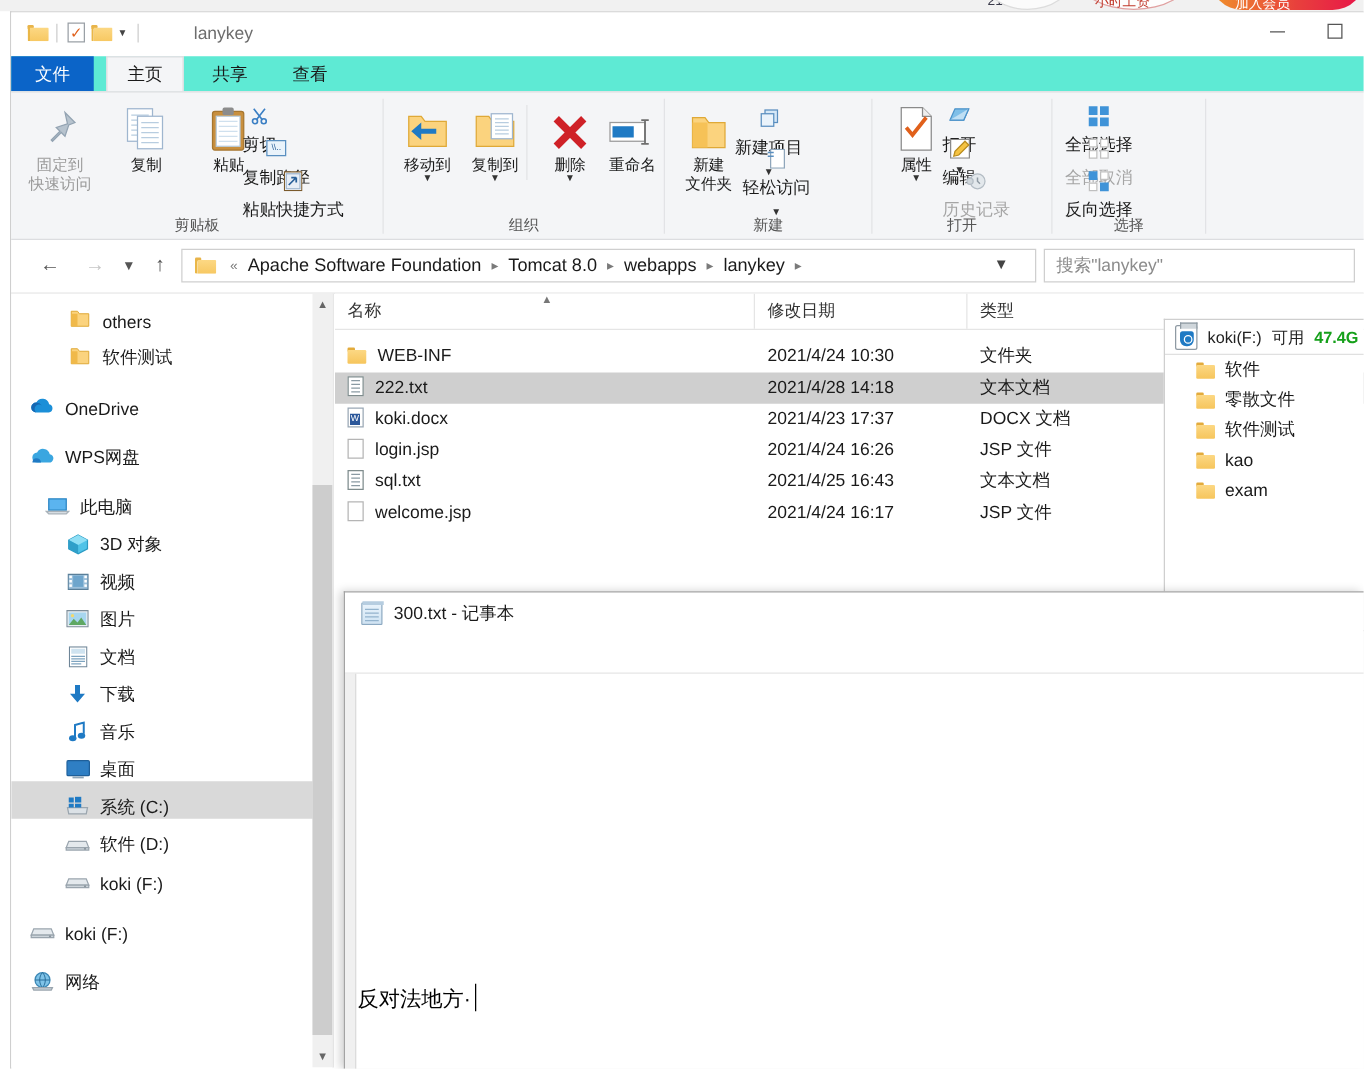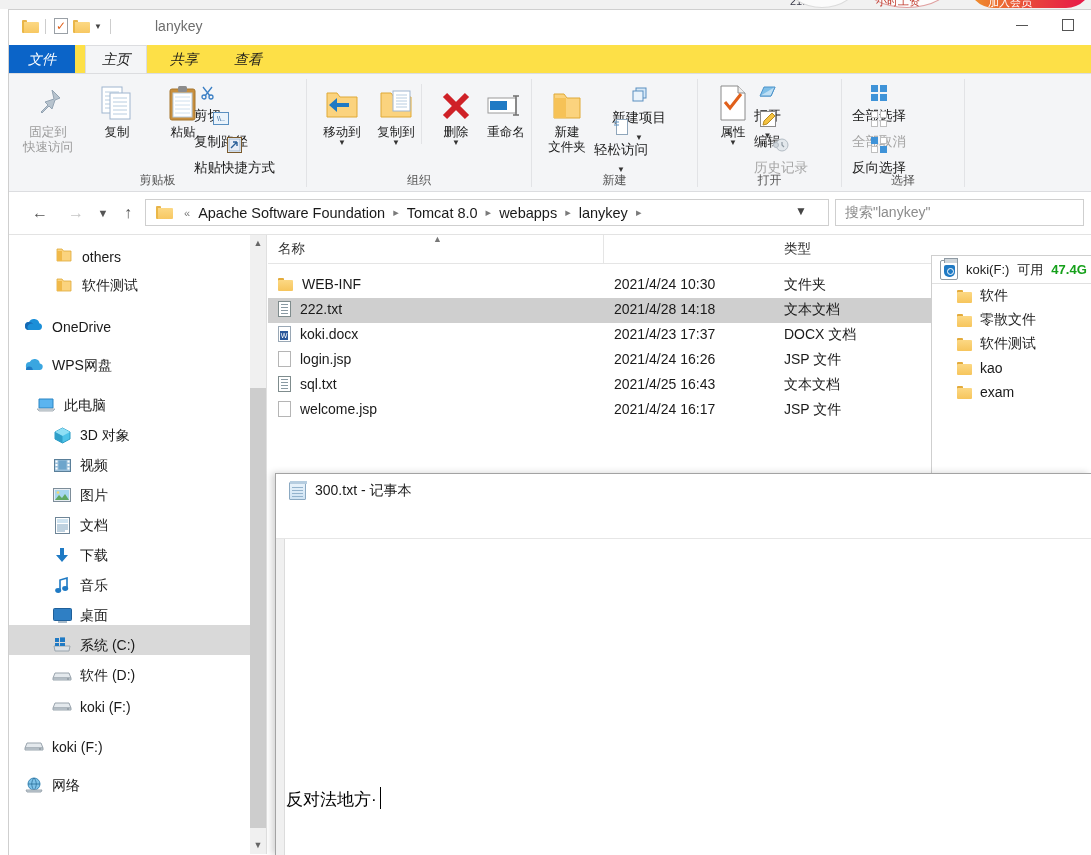--- a/index.html
+++ b/index.html
@@ -40,21 +40,21 @@
   .qat-doc .chk { position:absolute; left:1px; top:1px; font-size:12px; color:#e0601b; line-height:13px; }
   .qat-arrow { font-size:8px; color:#444; margin-left:1px; }
   .win-title { position:absolute; left:146px; top:8px; font-size:14px; color:#6d6d6d; }
 
   .wbtns { position:absolute; right:0; top:0; display:flex; }
   .wbtn { width:46px; height:30px; display:flex; align-items:center; justify-content:center; }
   .wbtn .min { width:12px; height:1px; background:#555; }
   .wbtn .max { width:12px; height:12px; border:1px solid #555; }
 
   
-  .tabs { position:relative; height:28px; background:#fde047;font-style:italic; }
+  .tabs { position:relative; height:28px; background:#5eead4; }
   .tab { position:absolute; top:0; height:28px; line-height:28px; font-size:14px; color:#1a1a1a;
          text-align:center; }
   .tab-file { left:0; width:66px; background:#0b64c8; color:#fff; }
   .tab-home { left:76px; width:62px; background:#f4f5f7; border:1px solid #dcdde0; border-bottom:none;
               line-height:26px; }
   .tab-share { left:146px; width:58px; }
   .tab-view { left:210px; width:58px; }
 
   
   .ribbon { position:relative; height:119px; background:#f4f5f7; border-top:1px solid #dcdde0;
@@ -351,21 +351,21 @@
         <div class="bigbtn" style="left:4px">
           <div class="bicon">
             <svg width="34" height="32" viewBox="0 0 34 32">
               <path d="M4 4h10l3 4h13v20H4z" fill="#fbd37e" stroke="#dfa937"></path>
               <path d="M4 8h12v20H4z" fill="#f6c257" stroke="none"></path>
             </svg>
           </div>
           <div class="blab">新建</div>
           <div class="blab" style="margin-top:0">文件夹</div>
         </div>
-        <div class="smallrow" style="left:80px;top:12px">
+        <div class="smallrow" style="left:56px;top:12px">
           <span class="sico">
             <svg width="15" height="15" viewBox="0 0 15 15">
               <rect x="4" y="1" width="10" height="10" fill="#d6e8f7" stroke="#5a8fc0"></rect>
               <rect x="1" y="4" width="10" height="10" fill="#eaf3fb" stroke="#5a8fc0"></rect>
             </svg>
           </span>
           <span>新建项目</span>
           <span style="font-size:8px;color:#333">▼</span>
         </div>
         <div class="smallrow" style="left:62px;top:44px">
@@ -683,20 +683,21 @@
           <div class="up">▲</div>
           <div class="thumb" style="top:153px;height:440px"></div>
           <div class="dn">▼</div>
         </div>
       </div>
 
       <div class="files">
         <div class="colhdr">
           <div class="c" style="left:0;width:336px">名称</div>
           <div class="sortmark" style="left:165px;top:-1px">▲</div>
+          <div class="c" style="left:336px;width:170px">修改日期</div>
           <div class="c" style="left:506px;width:160px;border-right:none">类型</div>
         </div>
         <div id="filerows" style="padding-top:9px">
             <div class="frow">
               <span class="fname">
                 <span class="ic-folder"></span>
                 <span>WEB-INF</span>
               </span>
               <span class="fdate">2021/4/24 10:30</span>
               <span class="ftype">文件夹</span>

